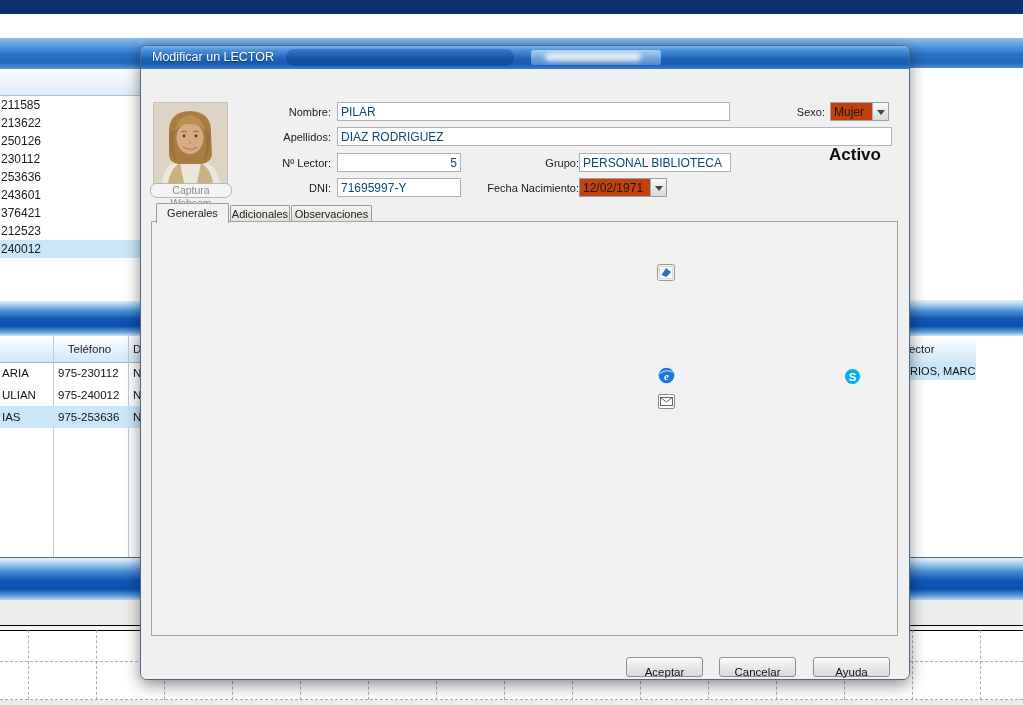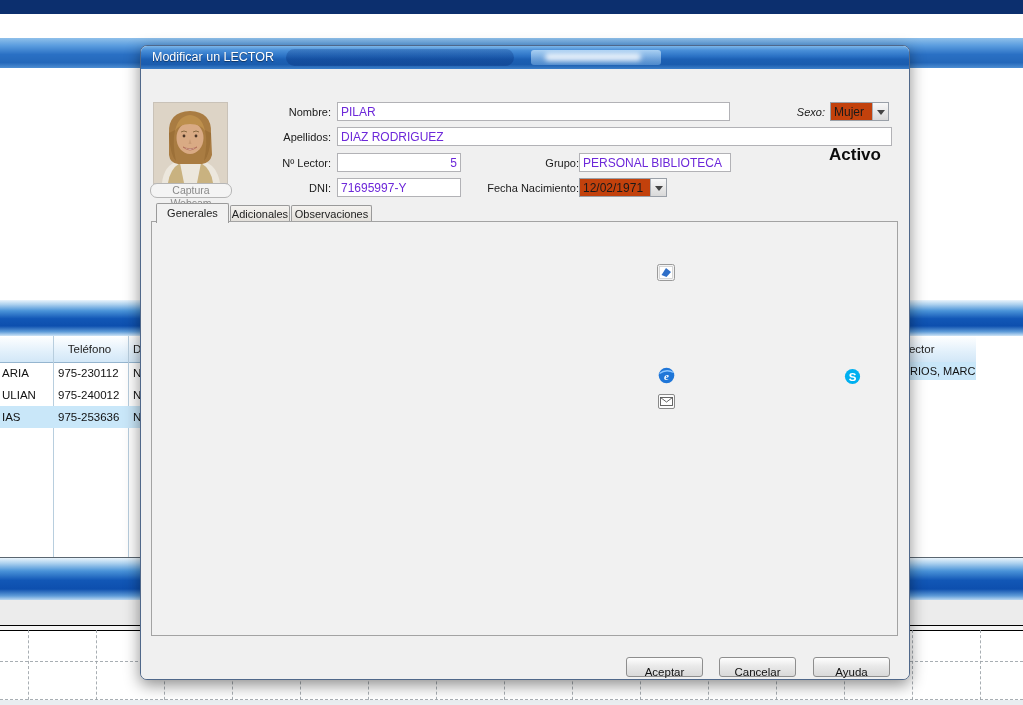--- a/index.html
+++ b/index.html
@@ -60,21 +60,21 @@
            background:linear-gradient(180deg,rgba(200,228,250,.75),rgba(120,175,230,.55));filter:blur(.5px);}
   .tb-blur i{position:absolute;left:14px;top:3px;width:96px;height:8px;border-radius:4px;background:rgba(255,255,255,.8);filter:blur(2.5px);display:block;}
   .dlg-body{position:absolute;top:23px;left:0;right:0;bottom:0;background:#f0f0f0;border-radius:0 0 6px 6px;}
 
   .photo{position:absolute;left:12px;top:33px;width:73px;height:80px;border:1px solid #c9c2b8;overflow:hidden;background:#ded5c8;}
   .webcam-btn{position:absolute;left:9px;top:114px;width:82px;height:15px;border:1px solid #b5b5b5;border-radius:7px;
               background:#f4f4f4;color:#8a8a8a;font:10.5px "Liberation Sans",sans-serif;padding:0;line-height:13px;}
 
   .flabel{position:absolute;font-size:11px;color:#1a1a1a;text-align:right;height:13px;line-height:13px;white-space:nowrap;}
   .fld{position:absolute;height:17px;border:1px solid #b2b2b6;background:#fff;
-       font:12px "Liberation Sans",sans-serif;padding:0 3px;color:#6d28d9;box-sizing:content-box;}
+       font:12px "Liberation Sans",sans-serif;padding:0 3px;color:#0c4a6e;box-sizing:content-box;}
   .fld.num{text-align:right;}
   .fld.dim{color:#9a9a9a;}
   .status-activo{position:absolute;left:688px;top:76px;font-size:17px;font-weight:bold;color:#0d0d0d;}
 
   .combo{position:absolute;height:19px;border:1px solid #9aa0a8;background:#c2410c;box-sizing:border-box;}
   .combo input{position:absolute;left:0;top:0;bottom:0;right:16px;border:0;padding:0 3px;
                font:12px "Liberation Sans",sans-serif;color:#1a1a1a;background:transparent;width:calc(100% - 19px);}
   .cbtn{position:absolute;right:0;top:0;bottom:0;width:15px;background:linear-gradient(#f8f8f8,#d9d9d9);border-left:1px solid #aab0b8;}
   .cbtn::after{content:"";position:absolute;left:3.5px;top:6.5px;border:4px solid transparent;border-top:5px solid #444;}
 
@@ -117,20 +117,34 @@
       <div class="vdash" style="left: 708px;"></div>
       <div class="vdash" style="left: 776px;"></div>
       <div class="vdash" style="left: 844px;"></div>
       <div class="vdash" style="left: 912px;"></div>
       <div class="vdash" style="left: 980px;"></div>
     </div>
   <div class="hdash" style="top:661px;"></div>
   <div class="hdash" style="top:699px;"></div>
   <div class="bottom-strip"></div>
 
+  <div class="bg-left-panel">
+    <div class="lp-header"></div>
+    <div class="lp-list">
+      <span class="num-item">211585</span>
+      <span class="num-item">213622</span>
+      <span class="num-item">250126</span>
+      <span class="num-item">230112</span>
+      <span class="num-item">253636</span>
+      <span class="num-item">243601</span>
+      <span class="num-item">376421</span>
+      <span class="num-item">212523</span>
+      <span class="num-item sel">240012</span>
+    </div>
+  </div>
 
 
   <div class="bg-table-left">
     <div class="tbl-header">
       <span class="abs" style="left:52px;width:75px;text-align:center;line-height:26px;">Teléfono</span>
       <span class="abs" style="left:133px;line-height:26px;">D</span>
     </div>
     <div class="colline" style="left:53px;"></div>
     <div class="colline" style="left:128px;"></div>
     <div class="tl-row" style="top:26px;">
@@ -182,21 +196,21 @@
           <path d="M36 36 l-1.5 5 h3 Z" fill="#c89a74"></path>
           <path d="M29 44 Q36 50 43 44 Q36 47.5 29 44 Z" fill="#fff" stroke="#b06a55" stroke-width="0.8"></path>
           <path d="M15 30 Q16 52 22 58 Q18 40 21 27 Z" fill="#9c7038"></path>
           <path d="M57 30 Q56 52 50 58 Q54 40 51 27 Z" fill="#9c7038"></path>
         </svg>
       </div>
       <button class="webcam-btn">Captura Webcam</button>
 
       <span class="flabel" style="left:100px;top:37px;width:90px;">Nombre:</span>
       <input class="fld" style="left: 196px; top: 33px; width: 385px;" readonly="" value="PILAR">
-      <span class="flabel" style="left:636px;top:37px;width:48px;font-style:italic;">Sexo:</span>
+      <span class="flabel" style="left:636px;top:37px;width:48px;">Sexo:</span>
       <div class="combo" style="left:689px;top:33px;width:59px;">
         <input readonly="" value="Mujer" style="">
         <span class="cbtn"></span>
       </div>
 
       <span class="flabel" style="left:100px;top:62px;width:90px;">Apellidos:</span>
       <input class="fld" style="left: 196px; top: 58px; width: 547px;" readonly="" value="DIAZ RODRIGUEZ">
 
       <span class="flabel" style="left:100px;top:88px;width:90px;">Nº Lector:</span>
       <input class="fld num" style="left: 196px; top: 84px; width: 116px;" readonly="" value="5">

